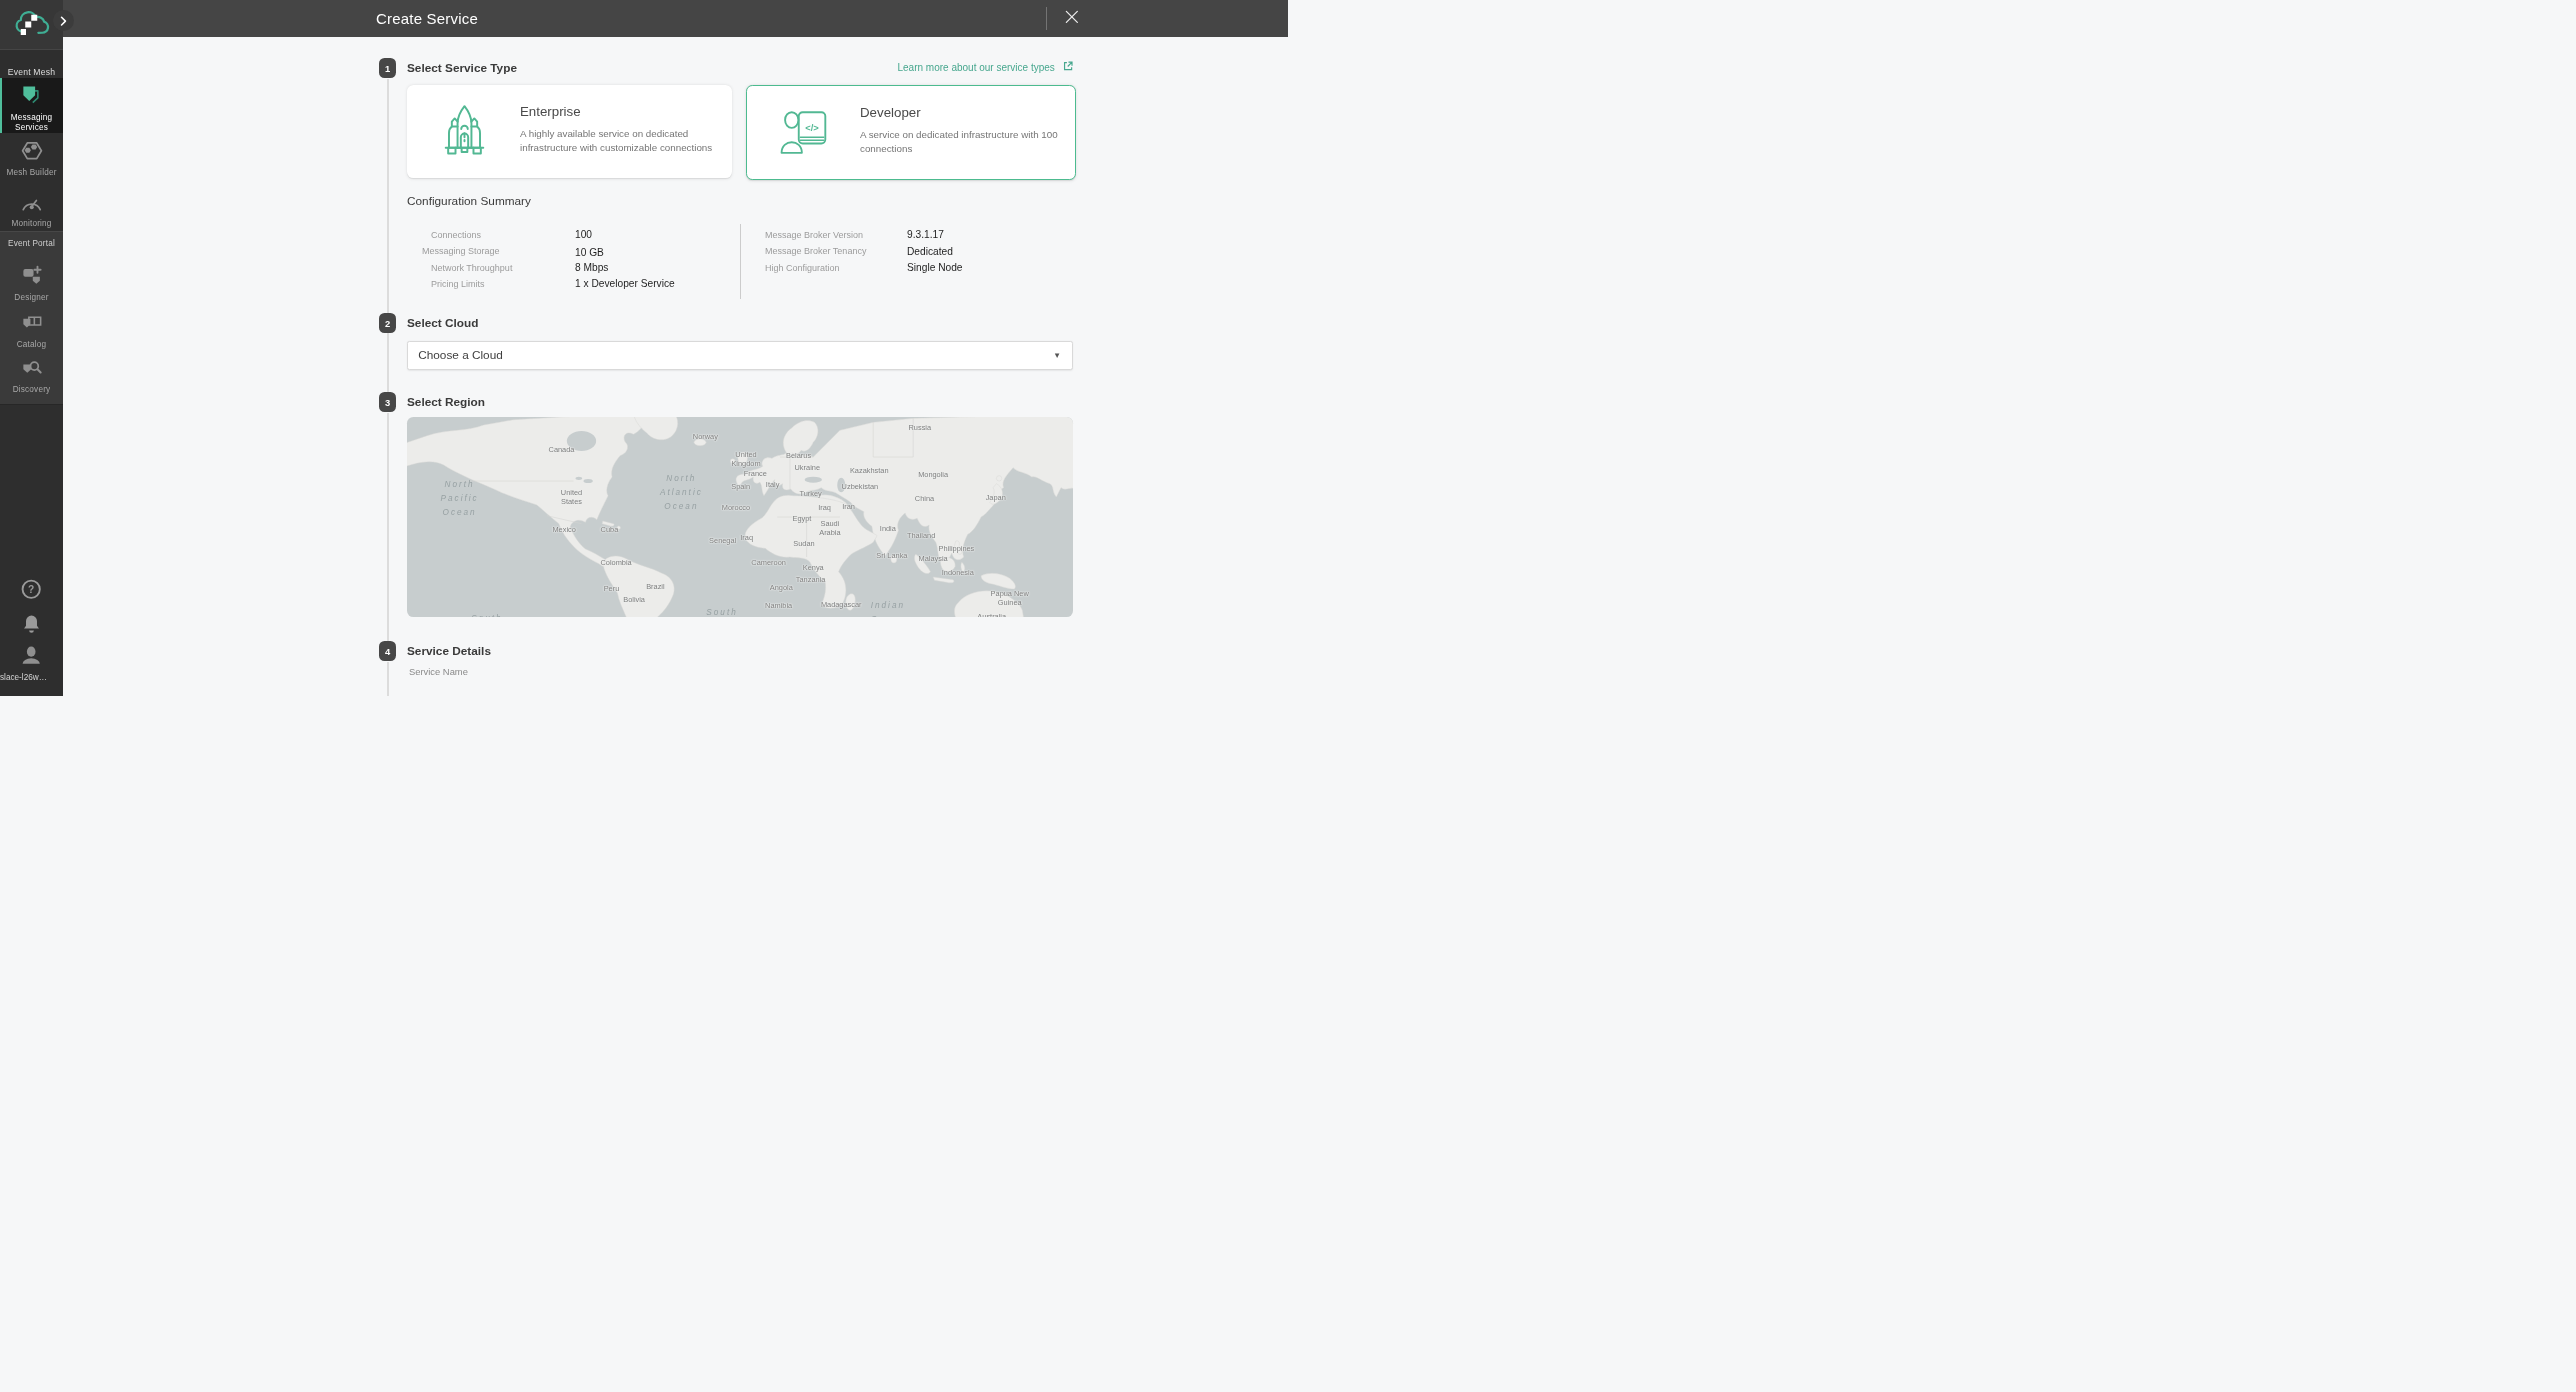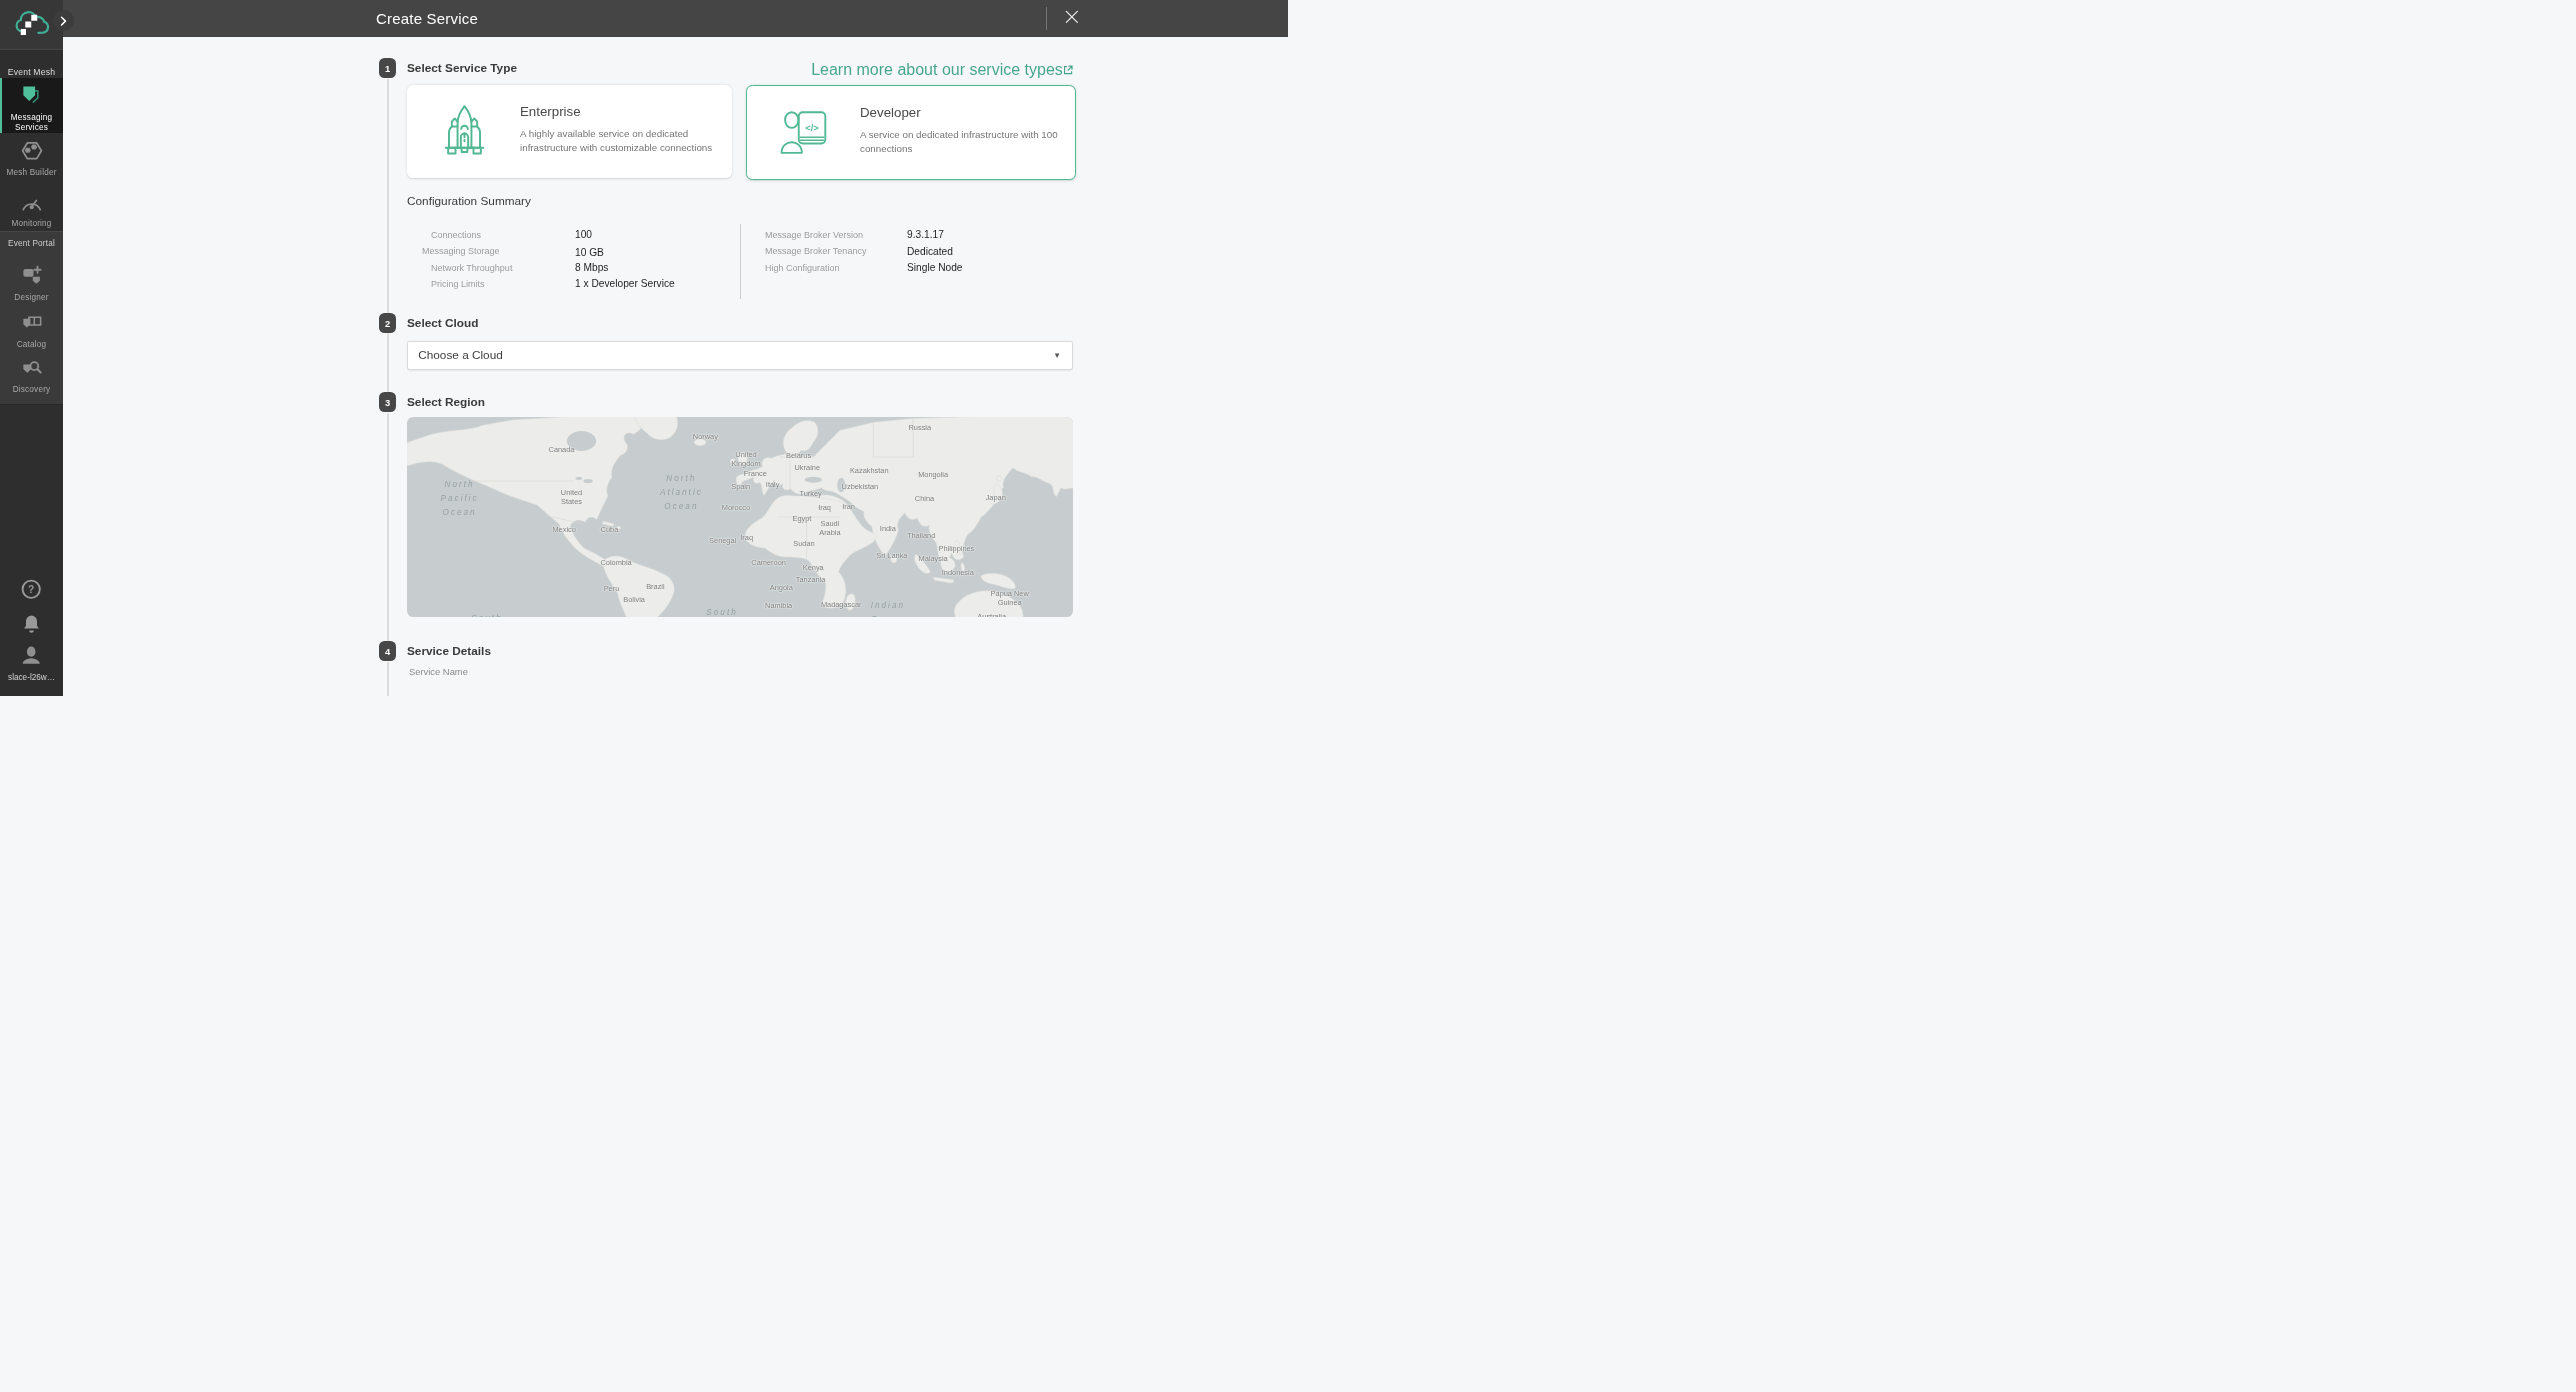--- a/index.html
+++ b/index.html
@@ -20,39 +20,39 @@
   .nav-item{left:0;width:63px;display:flex;flex-direction:column;align-items:center;justify-content:flex-end;
     cursor:pointer;text-align:center}
   .nav-label{font-size:8.2px;color:#a8a8a8;line-height:1.25;letter-spacing:0.2px}
   .nav-item.plain .nav-label{color:#dedede;font-size:8.6px}
   .nav-item.active{background:#191919}
   .nav-item.active .nav-label{color:#ffffff}
   .active-bar{position:absolute;left:0;top:0;width:2.4px;height:100%;background:#4fbe9b}
   .section{left:0;width:63px;background:#3a3a3a;border-top:0.8px solid #474747;border-bottom:0.8px solid #272727}
   .section-label{font-size:8.2px;color:#cfcfcf;text-align:center;padding-top:7px;letter-spacing:0.2px}
   .sb-bottom-btn{left:0;width:63px;display:flex;align-items:center;justify-content:center;cursor:pointer}
-  .user-name{left:0;width:63px;text-align:center;font-size:8.2px;color:#d6d6d6;cursor:pointer;
+  .user-name{left:0;width:63px;text-align:left;font-size:8.2px;color:#d6d6d6;cursor:pointer;
     white-space:nowrap;overflow:hidden}
 
   
   .header{left:63px;top:0;width:1225px;height:37px;background:#454545;z-index:20}
   .header-title{position:absolute;left:313px;top:0;height:37px;line-height:37px;color:#ffffff;
     font-size:15px;letter-spacing:0.2px}
   .header-divider{position:absolute;left:983px;top:7px;width:0.8px;height:23px;background:#747474}
   .close-btn{position:absolute;left:996px;top:6.3px;width:25px;height:25px;background:none;border:none;
     cursor:pointer;display:flex;align-items:center;justify-content:center;padding:0}
 
   
   .content{left:63px;top:37px;width:1225px;height:659px}
   .rail{width:1.6px;background:#dcdcdc;left:324px}
   .step-badge{left:316px;width:17px;height:20.4px;background:#474747;border-radius:5.5px;color:#fff;
     font-size:9.4px;font-weight:bold;display:flex;align-items:center;justify-content:center}
   .step-title{left:344px;height:20.4px;line-height:20.4px;font-size:11.8px;font-weight:bold;color:#3a3a3a}
-  .learn-link{right:215px;top:24px;font-size:16px;color:#47a78e;text-decoration:none;cursor:pointer;
-    display:flex;align-items:center;gap:0}
+  .learn-link{right:215px;top:24px;font-size:10px;color:#47a78e;text-decoration:none;cursor:pointer;
+    display:flex;align-items:center;gap:8px}
 
   .card{top:48px;height:93px;background:#ffffff;border-radius:6.3px;cursor:pointer;
     box-shadow:0 0.8px 3.1px rgba(0,0,0,.10), 0 0.8px 0.8px rgba(0,0,0,.06)}
   .card.selected{border:1.6px solid #4cbb8f}
   .card-icon{position:absolute;left:33px;top:19px}
   .card-title{position:absolute;left:113px;top:19px;font-size:13.3px;color:#4a4a4a}
   .card-desc{position:absolute;left:113px;top:42px;width:218px;font-size:9.8px;line-height:1.45;color:#757575}
 
   .summary-title{left:344px;top:157px;font-size:11.8px;color:#3c3c3c}
   .sum-label{font-size:9px;color:#9c9c9c}

